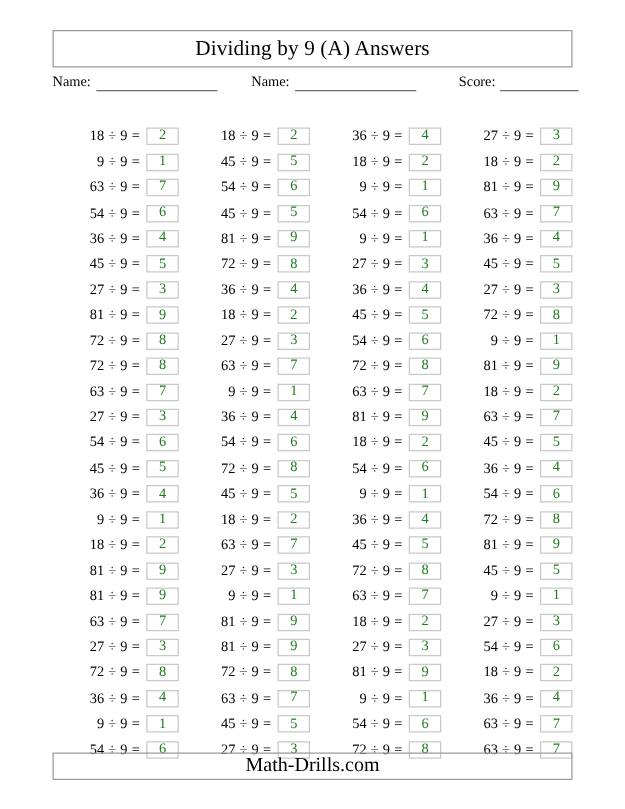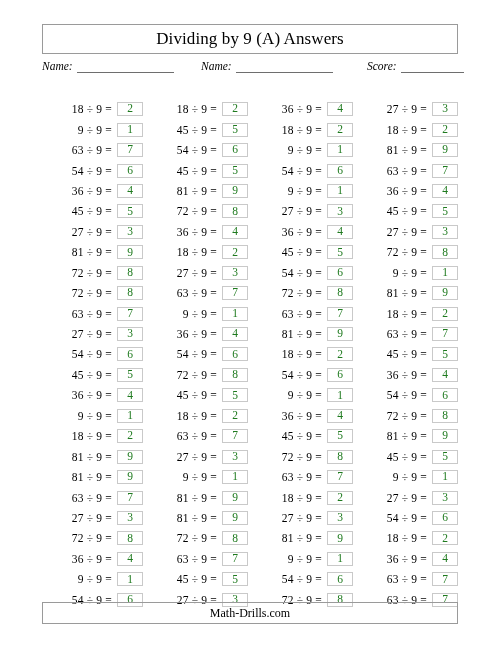--- a/index.html
+++ b/index.html
@@ -40,21 +40,20 @@
     white-space: nowrap;
   }
 
   
   .meta-row {
     position: absolute;
     left: 42px;
     top: 60px;
     width: 416px;
     height: 18px;
-    font-style: italic;
   }
   .meta-field {
     position: absolute;
     top: 0;
     display: flex;
     align-items: flex-end;
     white-space: nowrap;
   }
   .meta-label {
     font-size: 11.5px;
@@ -131,21 +130,21 @@
     top: 602px;
     width: 416px;
     height: 22px;
     border: 1px solid #9a9a9a;
     box-sizing: border-box;
     display: flex;
     align-items: center;
     justify-content: center;
   }
   .footer-text {
-    font-size: 12px;
+    font-size: 16px;
   }
 </style>
 </head>
 <body>
 
 <div class="page">
 
   <div class="title-box">
     <div class="title-text">Dividing by 9 (A) Answers</div>
   </div>

